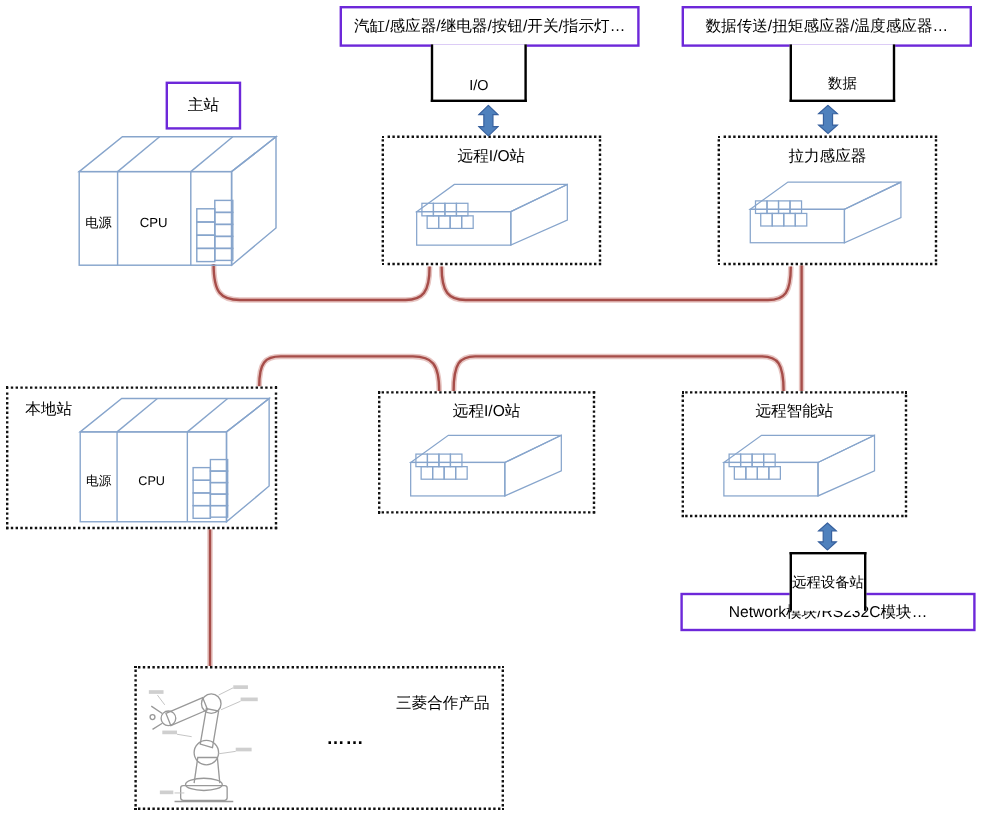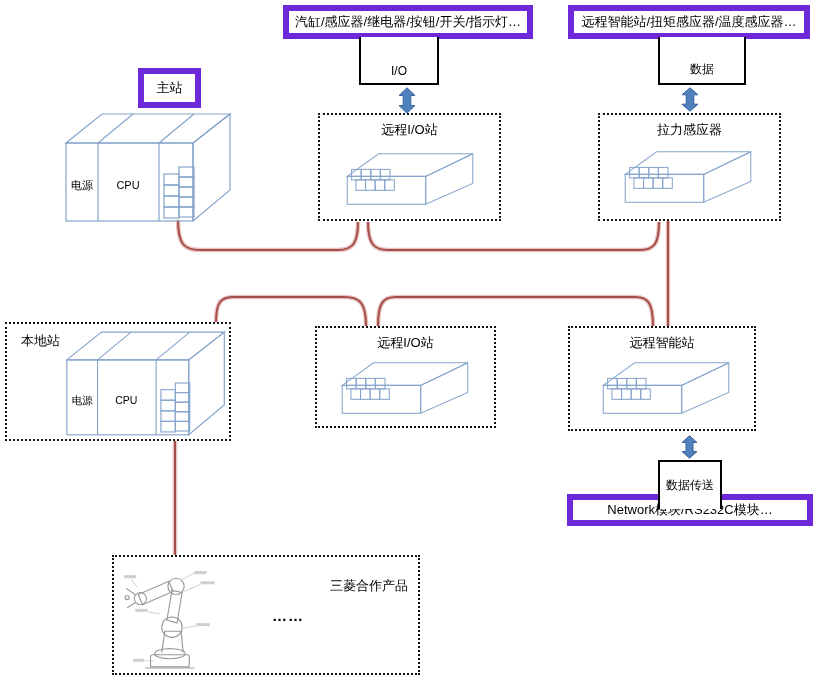--- a/index.html
+++ b/index.html
@@ -9,21 +9,21 @@
     --arrow-blue-dark:#38619e;
     --drawing-blue:#87a5cc;
   }
   *{box-sizing:border-box;margin:0;padding:0;}
   body{background:#fff;font-family:"Liberation Sans","DejaVu Sans",sans-serif;color:#000;}
   .canvas{position:relative;width:818px;height:696px;background:#fff;overflow:hidden;}
 
   .abs{position:absolute;}
 
   
-  .solid-box{border:6px solid #6d28d9;background:#fff;display:flex;align-items:center;justify-content:center;font-size:13px;z-index:2;}
+  .solid-box{border:2px solid #6d28d9;background:#fff;display:flex;align-items:center;justify-content:center;font-size:13px;z-index:2;}
   
   .tab-down{border:2px solid #000;border-top:none;background:#fff;display:flex;align-items:flex-end;justify-content:center;font-size:12px;padding-bottom:5px;z-index:3;}
   
   .tab-up{border:2px solid #000;border-bottom:none;background:#fff;display:flex;align-items:center;justify-content:center;font-size:12px;z-index:3;}
 
   
   .station{border:2px dotted #111;background:#fff;z-index:2;}
   .station-label{position:absolute;left:0;right:0;top:6px;text-align:center;font-size:13px;}
   .corner-label{position:absolute;font-size:13px;}
 
@@ -76,21 +76,21 @@
     <span>汽缸/感应器/继电器/按钮/开关/指示灯…</span>
   </div>
   <div class="abs tab-down" style="left:359px;top:37px;width:80px;height:48px;">
     <span>I/O</span>
   </div>
   <svg class="arrow-svg" style="left:398px;top:87px;" width="18" height="27" viewBox="0 0 18 27">
     <polygon class="arrow-shape" points="9,0.8 17,8.5 12.8,8.5 12.8,18.5 17,18.5 9,26.2 1,18.5 5.2,18.5 5.2,8.5 1,8.5"></polygon>
   </svg>
 
   <div class="abs solid-box" style="left:568px;top:5px;width:242px;height:34px;">
-    <span>远程智能站/扭矩感应器/温度感应器…</span>
+    <span>数据传送/扭矩感应器/温度感应器…</span>
   </div>
   <div class="abs tab-down" style="left:658px;top:37px;width:88px;height:48px;">
     <span>数据</span>
   </div>
   <svg class="arrow-svg" style="left:681px;top:87px;" width="18" height="25" viewBox="0 0 18 25">
     <polygon class="arrow-shape" points="9,0.8 17,7.8 12.8,7.8 12.8,17.2 17,17.2 9,24.2 1,17.2 5.2,17.2 5.2,7.8 1,7.8"></polygon>
   </svg>
 
   <div class="abs solid-box" style="left:138px;top:68px;width:63px;height:40px;">
     <span>主站</span>
@@ -209,21 +209,21 @@
       <rect class="plc-line" x="29" y="40" width="11" height="12"></rect>
       <rect class="plc-line" x="40" y="40" width="11" height="12"></rect>
       <rect class="plc-line" x="51" y="40" width="11" height="12"></rect>
     </svg>
   </div>
 
   <svg class="arrow-svg" style="left:681px;top:435px;" width="17" height="24" viewBox="0 0 17 24">
     <polygon class="arrow-shape" points="8.5,0.8 16,7.5 12,7.5 12,16.5 16,16.5 8.5,23.2 1,16.5 5,16.5 5,7.5 1,7.5"></polygon>
   </svg>
   <div class="abs tab-up" style="left:658px;top:460px;width:64px;height:49px;">
-    <span>数据传送</span>
+    <span>远程设备站</span>
   </div>
   <div class="abs solid-box" style="left:567px;top:494px;width:246px;height:32px;z-index:2;">
     <span>Network模块/RS232C模块…</span>
   </div>
 
   <div class="abs station" style="left:112px;top:555px;width:308px;height:120px;">
     <div class="corner-label" style="right:10px;top:20px;">三菱合作产品</div>
     <div class="corner-label ellipsis-text" style="left:158px;top:50px;">……</div>
     <svg class="abs" style="left:8px;top:10px;" width="104" height="104" viewBox="0 0 100 102">
       <rect class="robot-line" x="27" y="86" width="38" height="12" rx="2"></rect>

